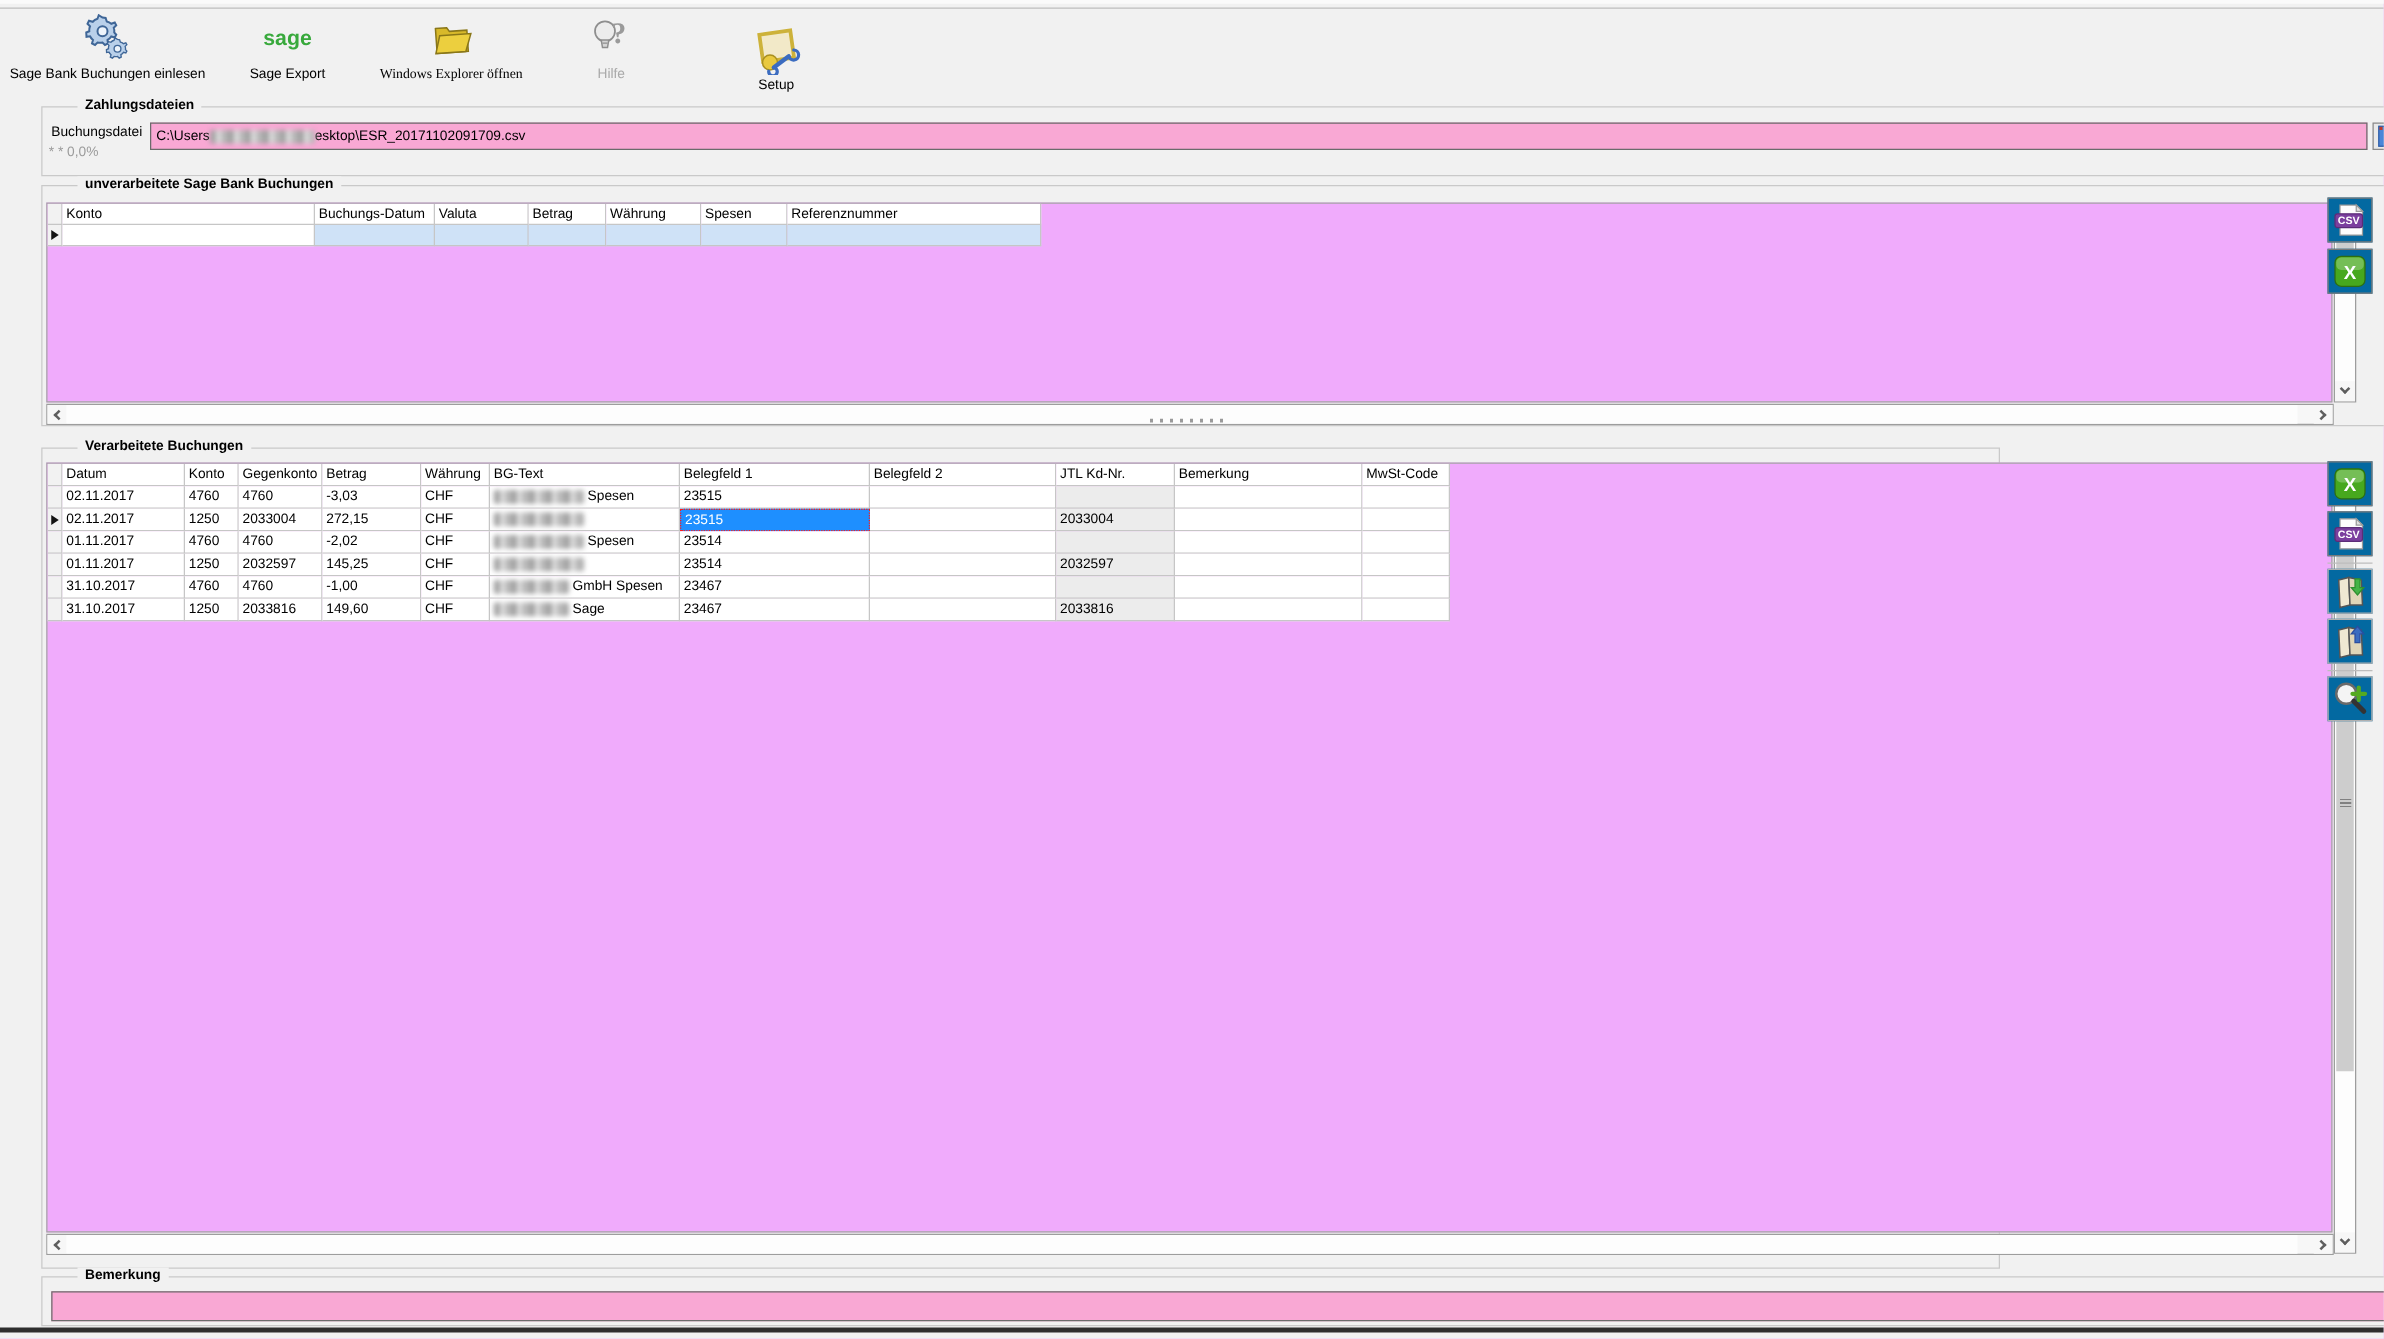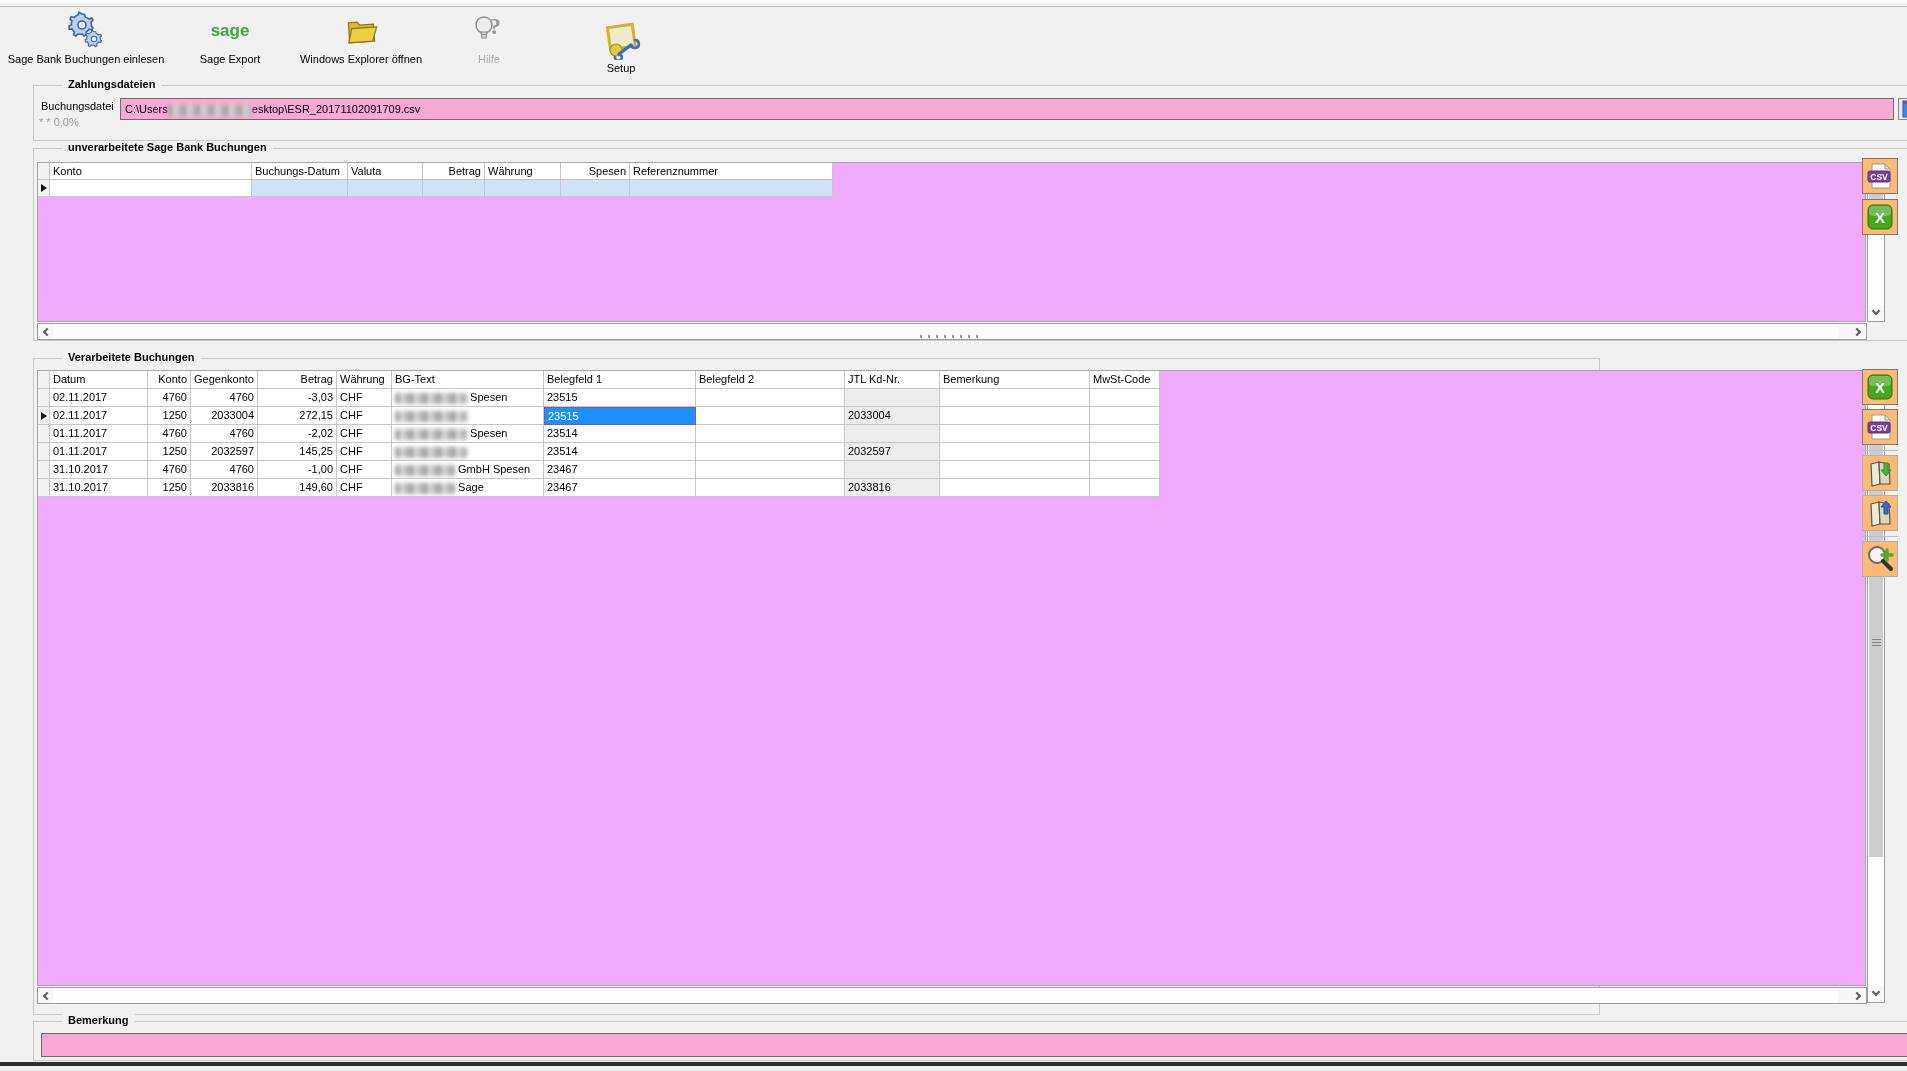--- a/index.html
+++ b/index.html
@@ -32,21 +32,21 @@
           background:repeating-linear-gradient(90deg,#a2a2a2 0 5px,#dedede 5px 9px,#b9b9b9 9px 14px);
           filter:blur(2.2px); }
 
   
   .gridarea { position:absolute; background:#f0abfc; border:1px solid #a5a5a5; overflow:hidden; }
   .grow { display:flex; }
   .gcell { border-right:1px solid #c6c6c6; border-bottom:1px solid #c6c6c6; padding:0 3px; white-space:nowrap; overflow:hidden; background:#fff; }
   .ghead .gcell { font-weight:normal; }
   .rowsel { background:#f2f2f2; padding:0; display:flex; align-items:center; justify-content:center; }
   .tri { width:0; height:0; border-top:4px solid transparent; border-bottom:4px solid transparent; border-left:6px solid #141414; }
-  .r-al { text-align:right; }
+  .r-al { text-align:left; }
   .bluecell { background:#cfe2f7; }
   .graycell { background:#ececec; }
   .sel { background:#1e8fff; color:#fff; border:1px dotted #ff1a1a; }
 
   
   .pc0{width:12px}.pc1{width:98px}.pc2{width:43px}.pc3{width:67px}.pc4{width:79px}.pc5{width:55px}
   .pc6{width:152px}.pc7{width:152px}.pc8{width:149px}.pc9{width:95px}.pc10{width:150px}.pc11{width:70px}
   
   .uc0{width:12px}.uc1{width:202px}.uc2{width:96px}.uc3{width:75px}.uc4{width:62px}.uc5{width:76px}.uc6{width:69px}.uc7{width:203px}
   .h17 { height:17px; line-height:16px; }
@@ -58,21 +58,21 @@
   .sb-track { position:absolute; background:#fdfdfd; }
   .sb-thumb { position:absolute; left:1px; background:#cdcdcd; display:flex; align-items:center; justify-content:center; }
   .grip { width:9px; height:7px; background:repeating-linear-gradient(#818181 0 1px, transparent 1px 3px); }
   .chev { display:block; width:6px; height:6px; border-left:2px solid #5e5e5e; border-top:2px solid #5e5e5e; }
   .chev.up    { transform:rotate(45deg);  margin:6px auto 0; }
   .chev.down  { transform:rotate(225deg); margin:3px auto 0; }
   .chev.left  { transform:rotate(-45deg); margin:5px 0 0 6px; }
   .chev.right { transform:rotate(135deg); margin:5px 0 0 3px; }
 
   
-  .sidebtn { position:absolute; width:36px; height:36px; border:1px solid #7a7a7a; background:#fdba74; display:flex; align-items:center; justify-content:center; }
+  .sidebtn { position:absolute; width:36px; height:36px; border:1px solid #7a7a7a; background:#0369a1; display:flex; align-items:center; justify-content:center; }
   .sep { position:absolute; width:36px; height:1px; background:#bdbdbd; }
 
   .splitter-dots { position:absolute; width:62px; height:3px;
     background:repeating-linear-gradient(90deg,#9a9a9a 0 2px,transparent 2px 8px); }
 
   .smallbtn { position:absolute; width:27px; height:22px; border:1px solid #8a8a8a; background:#e9e9e9; display:flex; align-items:center; justify-content:center; }
 
   .bottombar { position:absolute; left:0; top:1059px; width:1907px; height:4px; background:#2e2e2e; }
 </style>
 </head>
@@ -100,21 +100,21 @@
     <span class="tlabel">Sage Bank Buchungen einlesen</span>
   </div>
 
   <div class="tbtn" style="left:194px; width:72px;">
     <span class="ticon">
       <span class="sage-text" style="color:#38a93c;">sage</span>
     </span>
     <span class="tlabel">Sage Export</span>
   </div>
 
-  <div class="tbtn" style="left:300px; width:122px;">
+  <div class="tbtn" style="left:300px; width:122px;font-family:Liberation Serif, serif;">
     <span class="ticon">
       <svg width="40" height="38" viewBox="0 0 40 38">
         <g transform="rotate(-4 20 20)">
           <polygon points="8,10 17,10 19,13 33,13 33,30 8,30" fill="#d8b92a" stroke="#8a7718" stroke-width="1.2"></polygon>
           <polygon points="11,16 36,16 31,30 7,30" fill="#eccf3e" stroke="#8a7718" stroke-width="1.2"></polygon>
         </g>
       </svg>
     </span>
     <span class="tlabel">Windows Explorer öffnen</span>
   </div>

